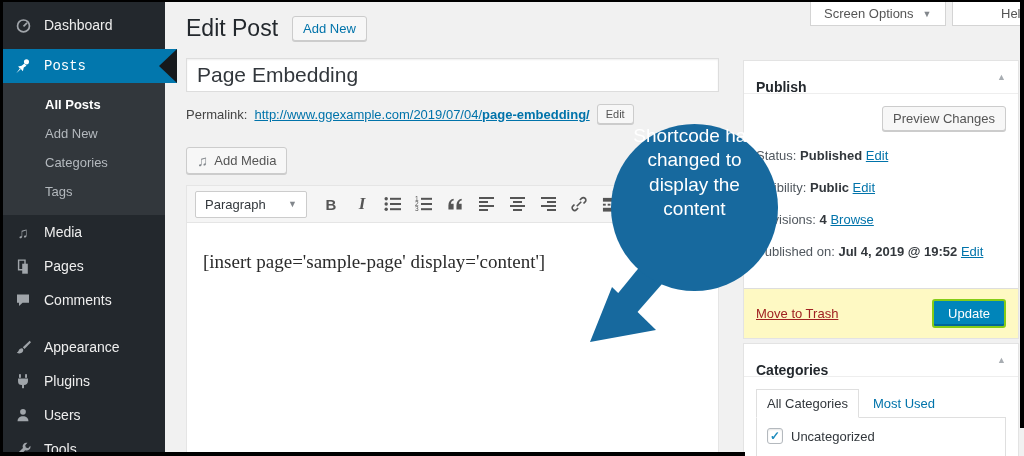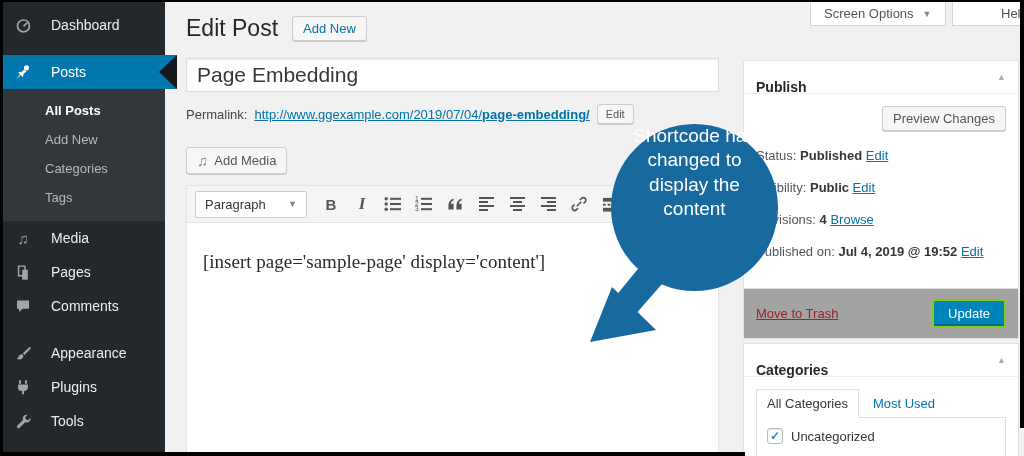--- a/index.html
+++ b/index.html
@@ -14,26 +14,26 @@
 
   
   .frame { position:absolute; background:#000; z-index:100; }
   #frame-top    { left:0; top:0; width:1024px; height:2px; }
   #frame-left   { left:0; top:0; width:3px; height:456px; }
   #frame-right  { right:0; top:0; width:4px; height:428px; }
   #frame-bottom { left:0; bottom:0; width:745px; height:4px; }
 
   
   .sidebar { position:absolute; left:0; top:0; width:165px; height:456px; background:#23282d; padding-top:8px; z-index:5; }
-  .menu-item { display:flex; align-items:center; height:34px; padding-left:13px; gap:18px; color:#eee; font-size:14px; cursor:pointer; position:relative; }
+  .menu-item { display:flex; align-items:center; height:34px; padding-left:13px; gap:11px; color:#eee; font-size:14px; cursor:pointer; position:relative; }
   .menu-icon { width:20px; display:flex; justify-content:center; align-items:center; color:#a0a5aa; }
   .menu-icon svg { display:block; }
   .menu-item.active { background:#0277ad; color:#fff; }
   .menu-item.active .menu-icon { color:#fff; }
-  .menu-item.posts { margin-top:13px; }
+  .menu-item.posts { margin-top:7px;font-family:Liberation Mono, monospace; }
   .arrow-ext   { position:absolute; right:-12px; top:0; bottom:0; width:12px; background:#0277ad; }
   .arrow-notch { position:absolute; right:-12px; top:50%; margin-top:-17px; width:0; height:0;
                  border-top:17px solid transparent; border-bottom:17px solid transparent; border-right:18px solid #16191c; }
   .submenu { background:#32373c; padding:7px 0 9px; }
   .submenu-item { padding:7px 0 7px 45px; font-size:13px; color:#b4b9be; cursor:pointer; }
   .submenu-item.current { color:#fff; font-weight:700; }
   .sep { height:13px; }
 
   
   .top-btn { position:absolute; top:2px; height:24px; background:#fff; border:1px solid #d4d4d4; border-top:none;
@@ -88,21 +88,21 @@
   #publish-box { top:60px; }
   #categories-box { top:343px; height:120px; }
   .postbox-header { display:flex; justify-content:space-between; align-items:center; height:33px; padding:0 12px; border-bottom:1px solid #eee; cursor:pointer; }
   .postbox-title { font-size:14px; font-weight:700; color:#23282d;margin-top:20px; }
   .toggle { font-size:9px; color:#a8adb2; cursor:pointer; }
   .publish-body { padding:4px 12px 12px; font-size:13px; color:#50575e; }
   .preview-row { text-align:right; margin:8px 0 2px; }
   .misc-row { margin:17px 0; }
   .misc-row b { color:#32373c; }
   .misc-row a { color:#0073aa; }
-  .publish-footer { display:flex; justify-content:space-between; align-items:center; background:#a3a3a3; border-top:1px solid #ddd; padding:10px 12px; }
+  .publish-footer { display:flex; justify-content:space-between; align-items:center; background:#fef9c3; border-top:1px solid #ddd; padding:10px 12px; }
   .trash-link { color:#a02222; font-size:13px; }
   .update-btn { background:#0085ba; border:2px solid #84cc16; box-shadow:inset 0 -2px 0 #006799; border-radius:3px; color:#fff; font-size:13px; padding:5px 14px; cursor:pointer; font-family:inherit; }
 
   .cat-tabs { display:flex; align-items:flex-end; margin:12px 12px 0; position:relative; z-index:2; }
   .cat-tab-active { background:#fff; border:1px solid #dfdfdf; border-bottom:1px solid #fff; padding:6px 10px; font-size:13px; color:#32373c; margin-bottom:-1px; cursor:pointer; }
   .cat-tab-link { padding:6px 14px; font-size:13px; color:#0073aa; text-decoration:none; cursor:pointer; }
   .cat-panel { margin:0 12px; border:1px solid #dfdfdf; background:#fff; height:62px; padding:10px; }
   .cat-item { display:flex; align-items:center; gap:8px; font-size:13px; color:#32373c; }
   .checkbox { width:16px; height:16px; border:1px solid #b4b9be; border-radius:3px; background:#fff; display:flex; align-items:center; justify-content:center;
               color:#1e8cbe; font-size:12px; font-weight:700; box-shadow:inset 0 1px 2px rgba(0,0,0,.1); cursor:pointer; }
@@ -182,20 +182,29 @@
       <svg width="16" height="16" viewBox="0 0 20 20" fill="currentColor">
           <rect x="5" y="1.5" width="2.4" height="4.5"></rect>
           <rect x="12.6" y="1.5" width="2.4" height="4.5"></rect>
           <path d="M3.8 7h12.4v3.2c0 2.7-2.2 4.8-4.8 4.8h-2.8a4.8 4.8 0 0 1-4.8-4.8z"></path>
           <rect x="8.8" y="15" width="2.4" height="4"></rect>
         </svg>
     </span>
     <span>Plugins</span>
   </div>
 
+  <div class="menu-item">
+    <span class="menu-icon">
+      <svg width="16" height="16" viewBox="0 0 20 20" fill="currentColor">
+          <circle cx="10" cy="6" r="3.6"></circle>
+          <path d="M3.2 17.8c0-4 3-6.2 6.8-6.2s6.8 2.2 6.8 6.2z"></path>
+        </svg>
+    </span>
+    <span>Users</span>
+  </div>
 
   <div class="menu-item">
     <span class="menu-icon">
       <svg width="17" height="17" viewBox="0 0 20 20" fill="currentColor">
           <path d="M18 5.5a4.4 4.4 0 0 1-6 5.3l-6.6 6.6a1.8 1.8 0 0 1-2.6-2.6l6.6-6.6a4.4 4.4 0 0 1 5.3-6L12 4.9l.8 2.7 2.7.8z"></path>
         </svg>
     </span>
     <span>Tools</span>
   </div>
 </div>

